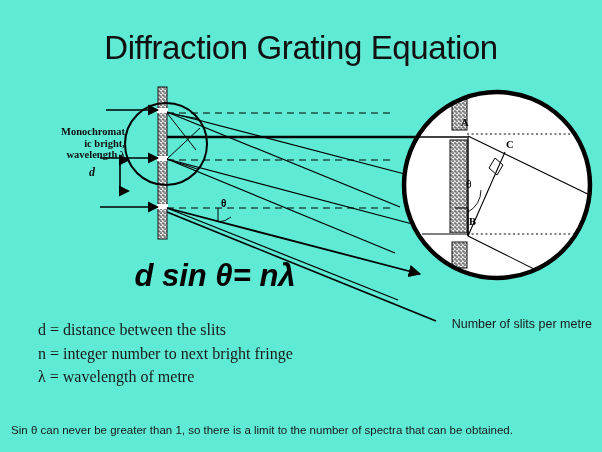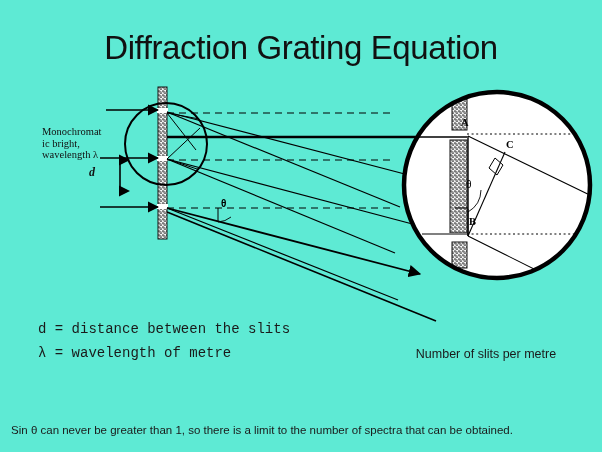--- a/index.html
+++ b/index.html
@@ -37,28 +37,29 @@
   #diagram {
     position: absolute;
     left: 0;
     top: 0;
     width: 602px;
     height: 452px;
   }
   
   #mono-label {
     position: absolute;
-    left: 42px;
+    left: 33px;
     top: 126px;
     width: 92px;
     font-family: "Liberation Serif", serif;
     font-size: 10.5px;
-    font-weight: 400;
+    font-weight: 700;
     line-height: 11.6px;
     color: #111111;
+    text-align: right;
   }
   #d-label {
     position: absolute;
     left: 89px;
     top: 165px;
     font-family: "Liberation Serif", serif;
     font-style: italic;
     font-weight: 700;
     font-size: 12px;
     color: #111111;
@@ -75,34 +76,34 @@
     font-weight: 700;
     font-style: italic;
     color: #000000;
     white-space: nowrap;
   }
   
   #definitions {
     position: absolute;
     left: 38px;
     top: 318px;
-    font-family: Liberation Mono, monospace;
-    font-size: 14px;
+    font-family: Liberation Serif, serif;
+    font-size: 16px;
     line-height: 23.5px;
     color: #1a1a1a;
     white-space: nowrap;
   }
   #definitions .def-line { display: block; }
   
   #slits-note {
     position: absolute;
     left: 380px;
-    top: 346px;
+    top: 316px;
     width: 212px;
-    text-align: center;
+    text-align: right;
     font-family: "Liberation Sans", sans-serif;
     font-size: 12.5px;
     line-height: 17px;
     color: #1a1a1a;
   }
   #slits-note .note-line { display: block; }
   
   #footer-note {
     position: absolute;
     left: 0;
@@ -277,23 +278,25 @@
   </div>
   <div id="d-label">d</div>
 
   <div id="label-theta-main" class="mag-label">θ</div>
 
   <div id="label-A" class="mag-label">A</div>
   <div id="label-B" class="mag-label">B</div>
   <div id="label-C" class="mag-label">C</div>
   <div id="label-theta-mag" class="mag-label">θ</div>
 
+  <div id="equation">d sin θ= nλ</div>
 
   <div id="definitions">
     <span class="def-line">d = distance between the slits</span>
+    <span class="def-line">n = integer number to next bright fringe</span>
     <span class="def-line">λ = wavelength of metre</span>
   </div>
 
   <div id="slits-note">
     <span class="note-line">Number of slits per metre</span>
   </div>
 
   <div id="footer-note">Sin θ can never be greater than 1, so there is a limit to the number of spectra that can be obtained.</div>
 
 </div>

